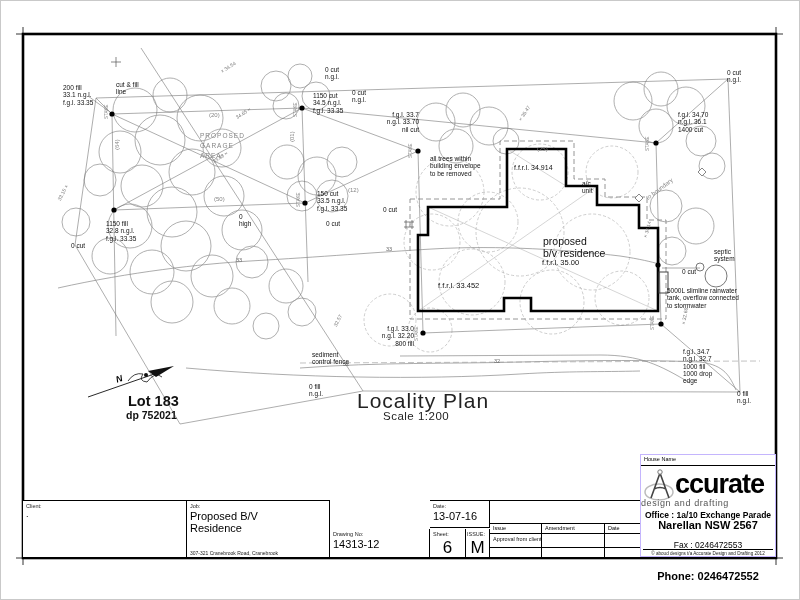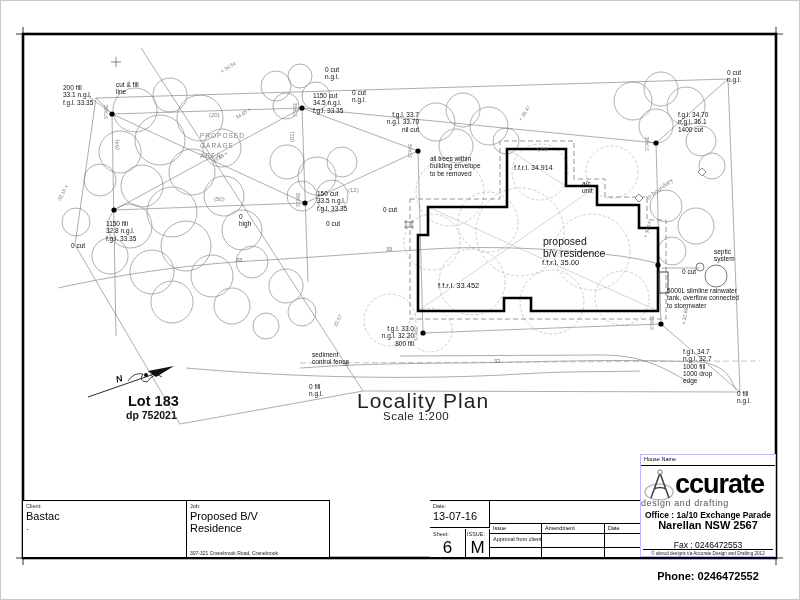--- a/index.html
+++ b/index.html
@@ -295,31 +295,34 @@
   <div class="stake" style="left:650px;top:330px;">STAKE</div>
 
   <div class="plan-title" style="left:357px;top:389px;">Locality Plan</div>
   <div class="plan-scale" style="left:383px;top:410px;">Scale 1:200</div>
   <div class="lot-name" style="left:128px;top:393px;">Lot 183</div>
   <div class="lot-dp" style="left:126px;top:409px;">dp 752021</div>
   <div class="north-n" style="left:116px;top:374px;transform:rotate(-18deg);">N</div>
 
   <div class="tb" style="left:23px;top:500px;width:164px;height:57px;border-top:1px solid #000;border-right:1px solid #000;">
     <div class="tb-label">Client:</div>
-    <div class="tb-value">Bastac</div>
     <div class="tb-note">.</div>
   </div>
 
   <div class="tb" style="left:187px;top:500px;width:143px;height:57px;border-top:1px solid #000;border-right:1px solid #000;">
     <div class="tb-label">Job:</div>
     <div class="tb-value">Proposed B/V
 Residence</div>
     <div class="tb-addr">307-321 Cranebrook Road, Cranebrook</div>
   </div>
 
+  <div class="tb" style="left:330px;top:529px;width:100px;height:28px;border-right:1px solid #000;">
+    <div class="tb-label">Drawing No:</div>
+    <div class="tb-value">14313-12</div>
+  </div>
 
   <div class="tb" style="left:430px;top:500px;width:60px;height:28px;border-top:1px solid #000;border-right:1px solid #000;border-bottom:1px solid #000;">
     <div class="tb-label">Date:</div>
     <div class="tb-value">13-07-16</div>
   </div>
   <div class="tb" style="left:430px;top:529px;width:36px;height:28px;border-right:1px solid #000;">
     <div class="tb-label">Sheet:</div>
     <div class="tb-big">6</div>
   </div>
   <div class="tb" style="left:466px;top:529px;width:24px;height:28px;border-right:1px solid #000;">

